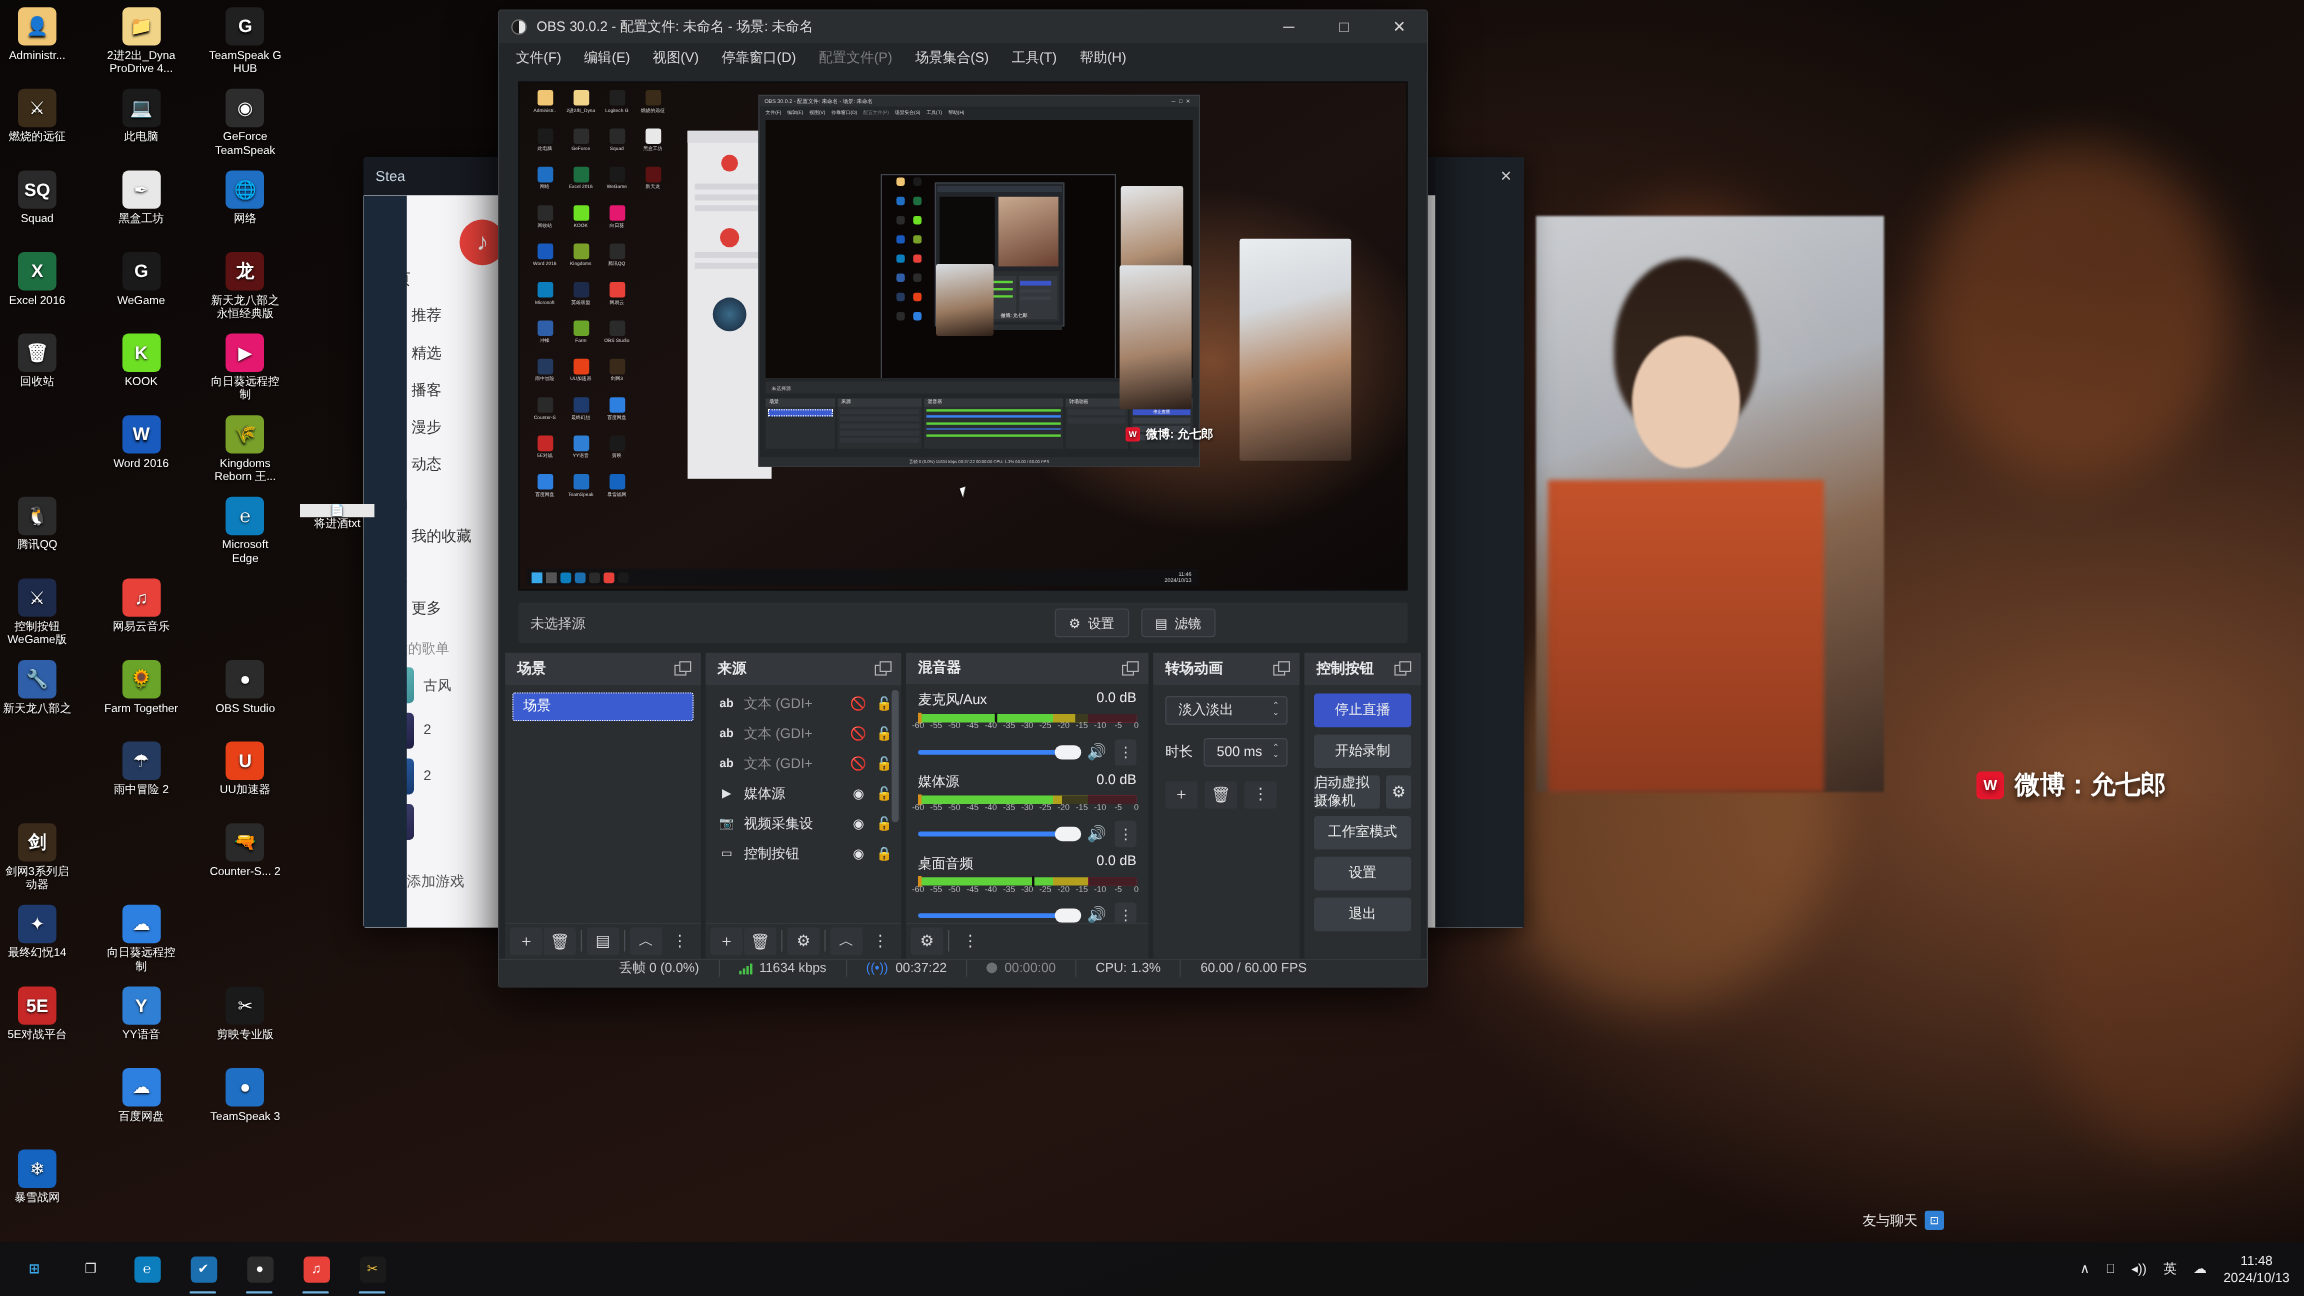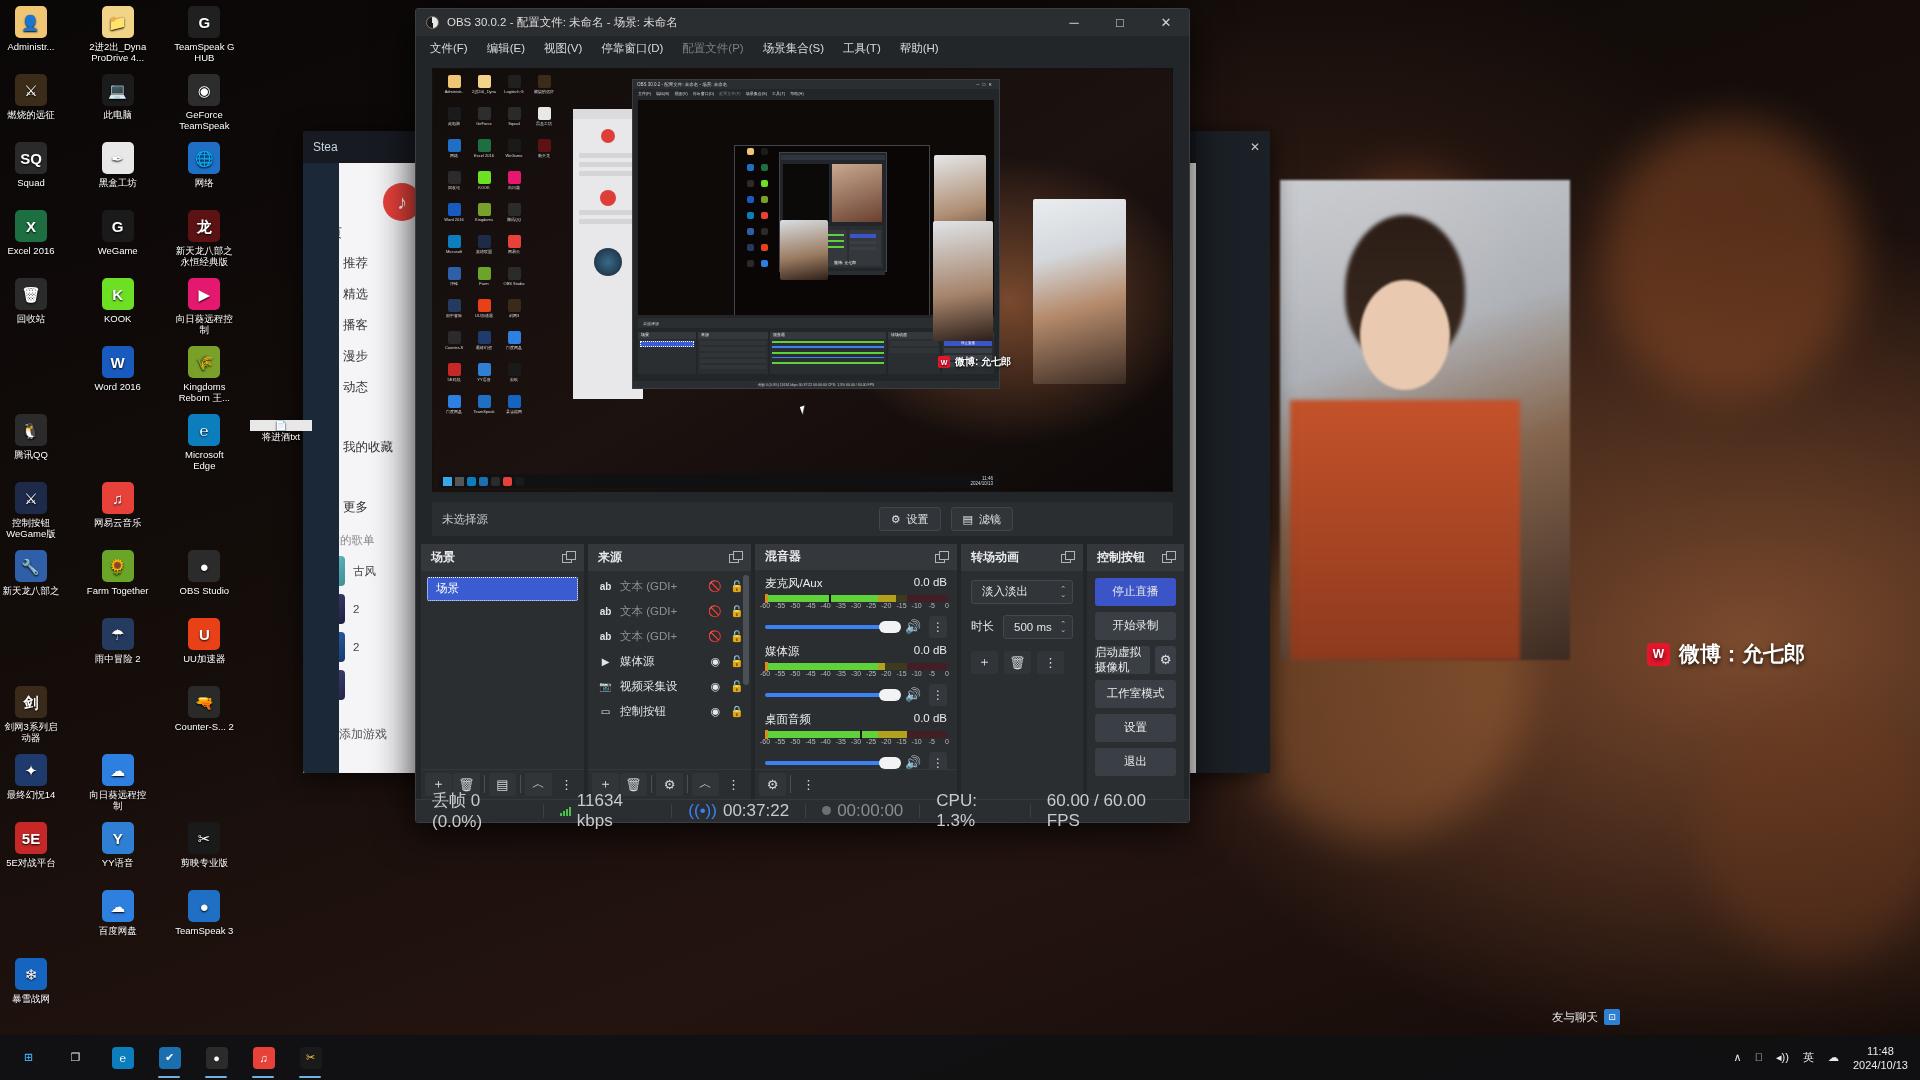--- a/index.html
+++ b/index.html
@@ -176,22 +176,22 @@
   .ctl-body { padding:7px 8px; display:flex; flex-direction:column; gap:6px; }
   .cbtn { height:28px; background:#3a3f45; border-radius:3px; display:flex;
           align-items:center; justify-content:center; font-size:11.5px; color:#eceded; cursor:pointer; }
   .cbtn.primary { background:#3b55c8; }
   .cbtn-row { display:flex; gap:5px; }
   .cbtn-row .cbtn { flex:1 1 auto; }
   .gear-sq { width:30px; height:28px; background:#3a3f45; border-radius:3px; display:flex;
              align-items:center; justify-content:center; font-size:13px; cursor:pointer; }
 
   
-  #obs-status { height:24px; background:#2b2e31; display:flex; align-items:center;
-                justify-content:center; gap:0; font-size:17px; color:#c9cacc; border-top:1px solid #35383c; }
+  #obs-status { height:24px; background:#2b2e31; display:flex; 
+                justify-content:center; gap:0; font-size:11px; color:#c9cacc; border-top:1px solid #35383c; }
   #obs-status .seg { display:flex; align-items:center; gap:6px; padding:0 16px;
                      border-right:1px solid #3d4044; height:14px; }
   #obs-status .seg:last-child { border-right:none; }
   .bars { display:inline-flex; align-items:flex-end; gap:1px; height:10px; }
   .bars i { width:2px; background:#49c24a; display:block; }
   .recdot { width:9px; height:9px; border-radius:50%; background:#6d7073; display:inline-block; }
 
   
   #taskbar { position:absolute; left:0; bottom:0; width:1920px; height:45px;
              background:rgba(16,16,18,.93); display:flex; align-items:center; z-index:40; }

